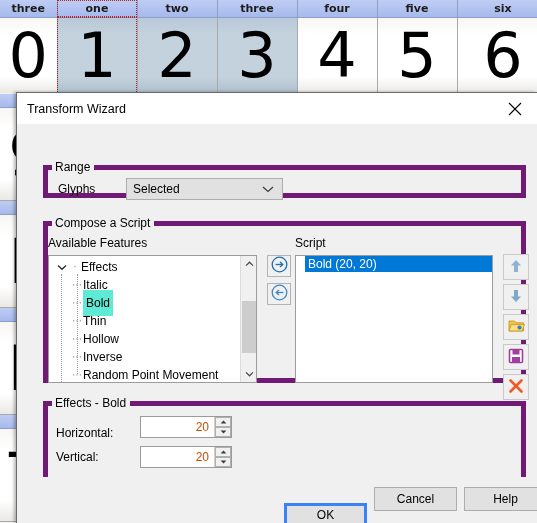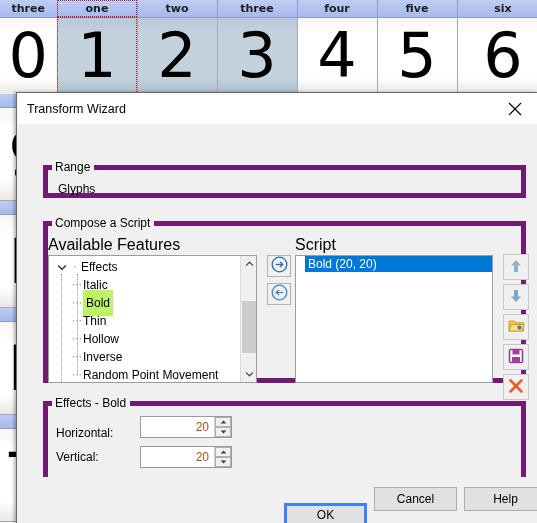--- a/index.html
+++ b/index.html
@@ -149,21 +149,21 @@
   }
 
   
   #compose-group {
     position: absolute;
     left: 26px; top: 92px;
     width: 483px; height: 167px;
   }
   .sub-label {
     position: absolute;
-    font-size: 16px;
+    font-size: 12px;
     color: #000;
     text-align: center;
   }
   #avail-label { left: 0px; top: 6px; }
   #script-label { left: 247px; top: 6px; }
 
   .tree-box {
     position: absolute;
     left: 0px; top: 25px;
     width: 209px; height: 128px;
@@ -206,21 +206,21 @@
     width: 14px; display: inline-flex;
     align-items: center; justify-content: center;
   }
   .tree-item .dash {
     color: #8a8a8a; width: 12px;
     display: inline-block; text-align: center;
     font-size: 10px;
   }
   .tree-item.child { padding-left: 22px; }
   .tree-label.highlight {
-    background: #bef264;
+    background: #5eead4;
     padding: 4px 3px;
   }
   .tree-vline {
     position: absolute;
     left: 12px; top: 18px;
     width: 1px; height: 112px;
     border-left: 1px dotted #9a9a9a;
   }
   .tree-vline2 {
     position: absolute;
@@ -425,20 +425,28 @@
       </svg>
     </span>
   </div>
 
   <div class="dlg-body">
 
     <fieldset class="grp" id="range-group">
       <legend>Range</legend>
       <div id="range-inner">
         <span class="glyphs-label">Glyphs</span>
+        <div class="combo">
+          <span>Selected</span>
+          <span class="chev">
+            <svg width="12" height="8" viewBox="0 0 12 8" aria-hidden="true">
+              <polyline points="1,2 6,6.5 11,2" fill="none" stroke="#3c3c3c" stroke-width="1.2"></polyline>
+            </svg>
+          </span>
+        </div>
       </div>
     </fieldset>
 
     <fieldset class="grp" id="compose-group">
       <legend>Compose a Script</legend>
       <div style="position:relative;width:100%;height:100%;">
 
         <span class="sub-label" id="avail-label">Available Features</span>
         <span class="sub-label" id="script-label">Script</span>
 

